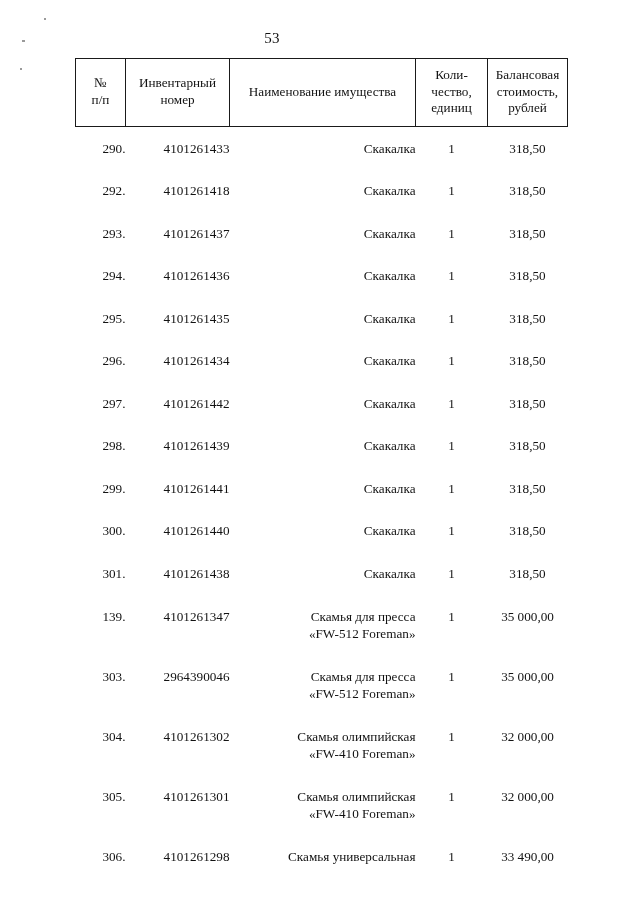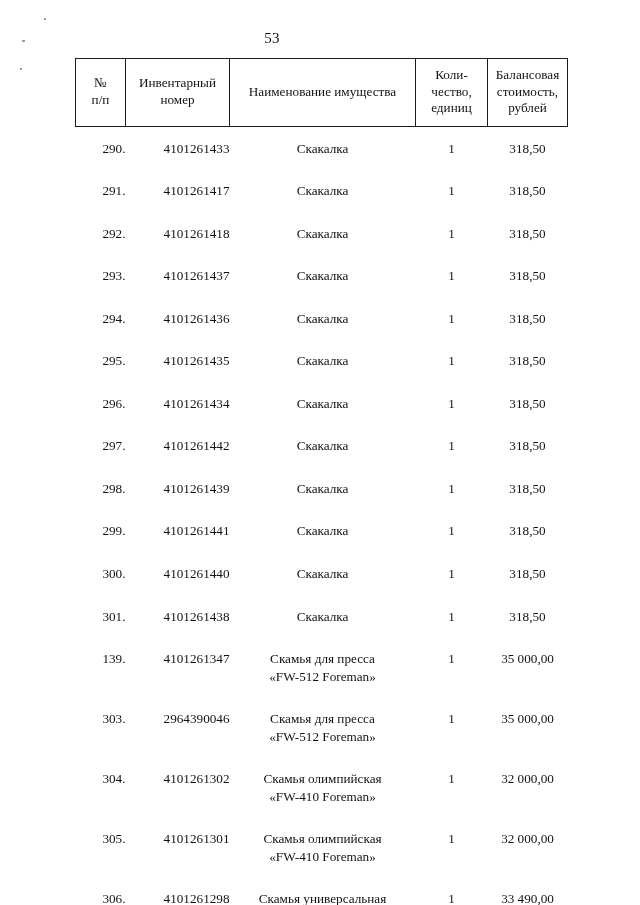--- a/index.html
+++ b/index.html
@@ -79,21 +79,21 @@
     text-align: right;
     padding-right: 13px;
     white-space: nowrap;
   }
   .c-inv {
     text-align: right;
     padding-left: 7px;
     white-space: nowrap;
   }
   .c-name {
-    text-align: center;
+    text-align: right;
     padding-left: 10px;
   }
   .c-name .line2 { display: block; }
   .c-qty {
     text-align: center;
   }
   .c-cost {
     text-align: center;
     white-space: nowrap;
   }
@@ -150,30 +150,20 @@
         <td class="c-num">290.</td>
         <td class="c-inv">4101261433</td>
         <td class="c-name">
           <span>Скакалка</span>
           <span class="line2"></span>
         </td>
         <td class="c-qty">1</td>
         <td class="c-cost">318,50</td>
       </tr>
 
-      <tr class="body-row">
-        <td class="c-num">291.</td>
-        <td class="c-inv">4101261417</td>
-        <td class="c-name">
-          <span>Скакалка</span>
-          <span class="line2"></span>
-        </td>
-        <td class="c-qty">1</td>
-        <td class="c-cost">318,50</td>
-      </tr>
 
       <tr class="body-row">
         <td class="c-num">292.</td>
         <td class="c-inv">4101261418</td>
         <td class="c-name">
           <span>Скакалка</span>
           <span class="line2"></span>
         </td>
         <td class="c-qty">1</td>
         <td class="c-cost">318,50</td>

